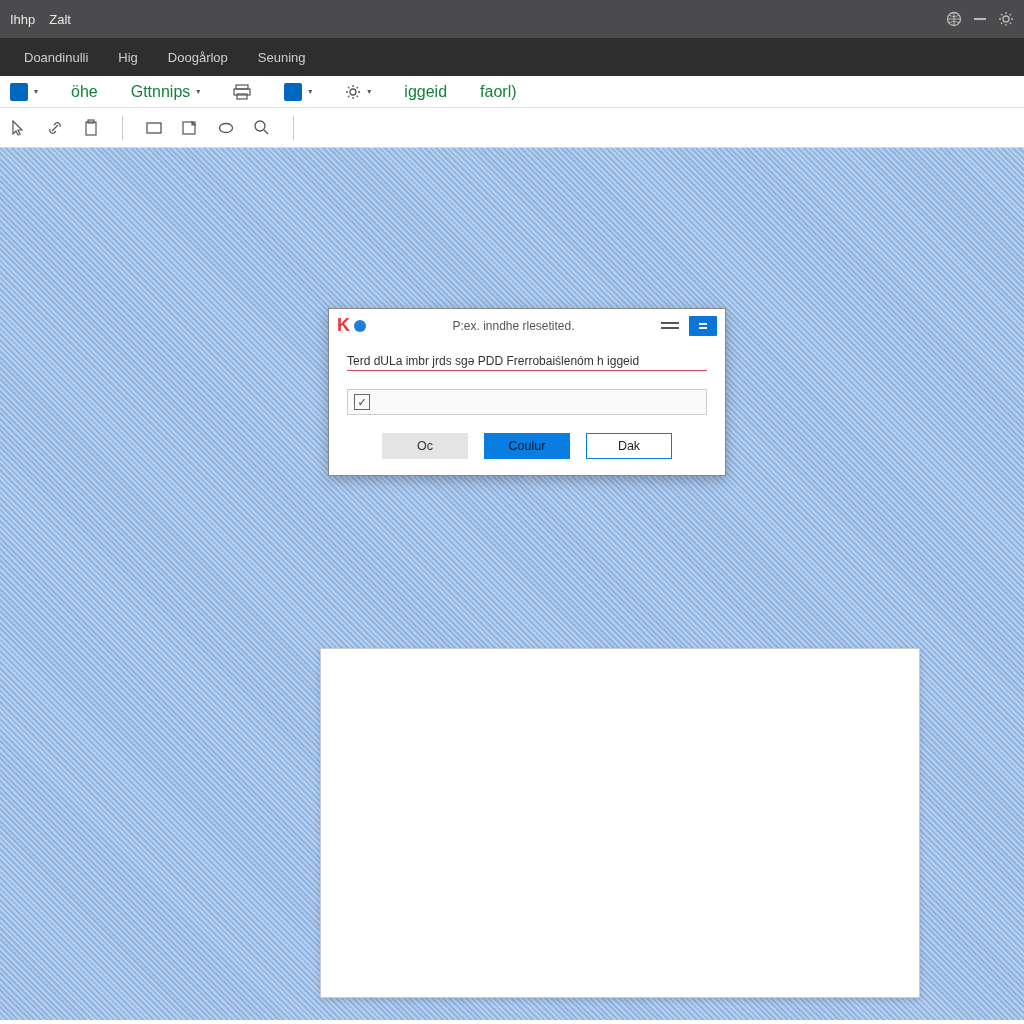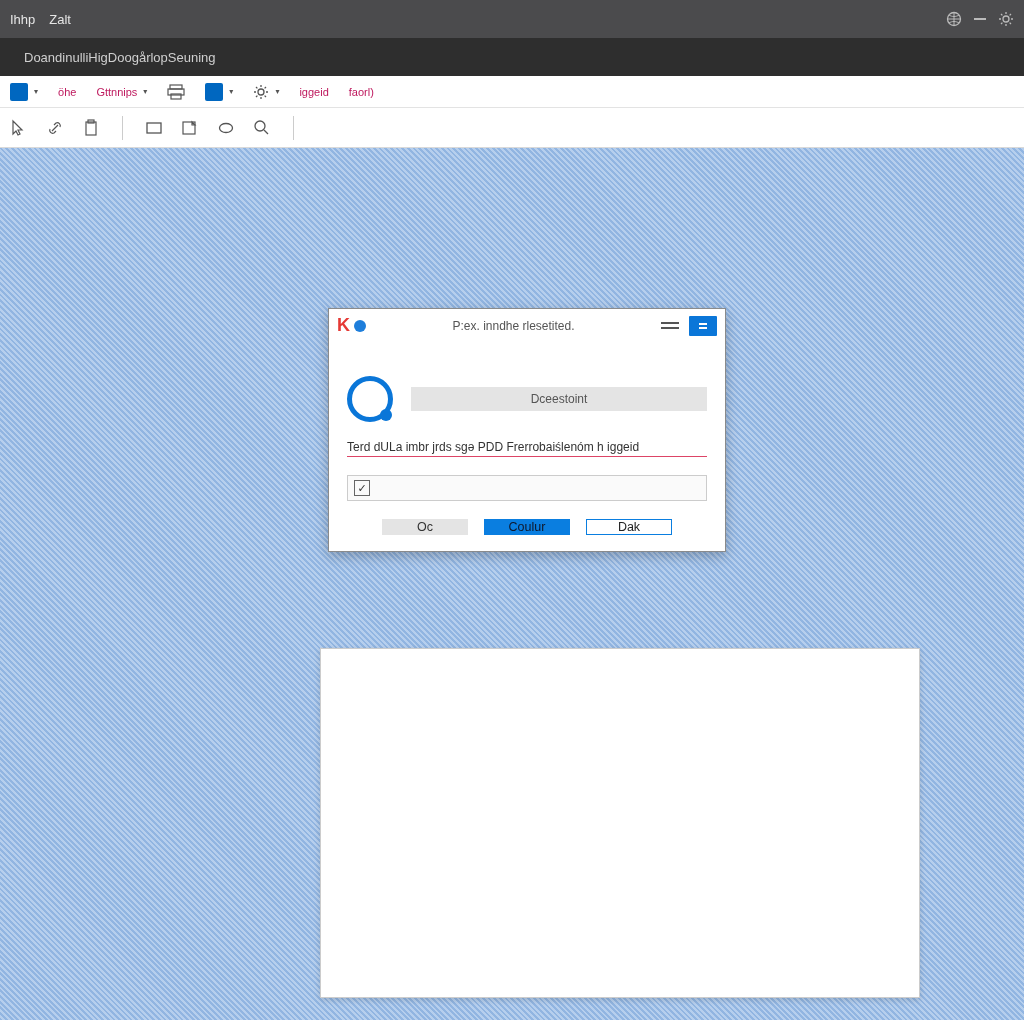--- a/index.html
+++ b/index.html
@@ -5,25 +5,25 @@
   * { box-sizing: border-box; margin: 0; padding: 0; }
   html, body { width: 1024px; height: 1024px; font-family: "Segoe UI", Arial, sans-serif; overflow: hidden; background: #fff; }
 
   
   .titlebar { height: 38px; background: #4b4b4d; color: #ddd; display: flex; align-items: center; padding: 0 10px; font-size: 13px; }
   .titlebar .title-item { margin-right: 14px; color: #e6e6e6; }
   .titlebar .right { margin-left: auto; display: flex; gap: 10px; }
   .titlebar .sysicon { width: 16px; height: 16px; display: inline-block; }
 
   
-  .menubar { height: 38px; background: #2e2e2e; color: #cfcfcf; display: flex; align-items: center; padding: 0 24px; font-size: 13px; }
+  .menubar { height: 38px; background: #2e2e2e; color: #cfcfcf; display: flex; align-items: center; padding: 0 24px; gap: 30px; font-size: 13px; }
   .menubar .menu-item { cursor: pointer; }
 
   
-  .toolbar1 { height: 32px; background: #fff; border-bottom: 1px solid #e3e3e3; display: flex; align-items: center; padding: 0 6px; gap: 12px; font-size: 11px; color: #be185d; }
+  .toolbar1 { height: 32px; background: #fff; border-bottom: 1px solid #e3e3e3; display: flex; align-items: center; padding: 0 6px; gap: 25px; font-size: 16px; color: #15803d; }
   .toolbar1 .tb-btn { display: flex; align-items: center; gap: 4px; padding: 2px 4px; cursor: pointer; }
   .toolbar1 .caret::after { content: "▾"; font-size: 8px; margin-left: 2px; color: #555; }
   .sq-icon { width: 18px; height: 18px; background: #0067c0; border-radius: 2px; display: inline-block; }
   .gear-icon { width: 16px; height: 16px; display: inline-block; }
 
   
   .toolbar2 { height: 40px; background: #fff; border-bottom: 1px solid #d9d9d9; display: flex; align-items: center; padding: 0 8px; gap: 14px; }
   .toolbar2 .tool { width: 22px; height: 22px; display: flex; align-items: center; justify-content: center; cursor: pointer; color: #555; }
   .toolbar2 .sep { width: 1px; height: 24px; background: #ccc; margin: 0 6px; }
 
@@ -73,21 +73,21 @@
   }
   .dialog .search-field {
     flex: 1; height: 24px; background: #e4e4e4; border: none; text-align: center;
     font-size: 12px; color: #555;
   }
   .dialog .desc-line1 { font-size: 12px; color: #333; border-bottom: 1px solid #d46; padding-bottom: 2px; }
   .dialog .desc-line2 { font-size: 12px; color: #333; margin-top: 4px; }
   .dialog .check-row { display: flex; align-items: center; gap: 8px; margin: 18px 0; border: 1px solid #ccc; padding: 4px 6px; background: #fafafa; font-size: 11.5px; }
   .dialog .check-row .chk { width: 16px; height: 16px; border: 1.5px solid #666; display: flex; align-items: center; justify-content: center; font-size: 11px; }
   .dialog .btn-row { display: flex; justify-content: center; gap: 16px; margin-top: 8px; }
-  .dialog .btn { min-width: 86px; height: 16px; display: flex; align-items: center; justify-content: center; font-size: 12.5px; cursor: pointer; }
+  .dialog .btn { min-width: 86px; height: 26px; display: flex; align-items: center; justify-content: center; font-size: 12.5px; cursor: pointer; }
   .dialog .btn.secondary { background: #e4e4e4; color: #333; }
   .dialog .btn.primary { background: #0a7ee0; color: #0f172a; }
   .dialog .btn.outline { background: #fff; border: 1.5px solid #0a7ee0; color: #222; }
 
   svg { display: block; }
 </style>
 </head>
 <body>
 
 <div class="titlebar">
@@ -208,24 +208,20 @@
           <span></span>
         </span>
       <span class="min-btn">
         <svg width="12" height="10" viewBox="0 0 12 10">
             <rect x="2" y="2" width="8" height="2" fill="#fff"></rect>
             <rect x="2" y="6" width="8" height="2" fill="#fff"></rect>
           </svg>
       </span>
     </div>
     <div class="dlg-body">
-      <div class="search-row">
-        <span class="glass"></span>
-        <input class="search-field" readonly="" value="Dceestoint" style="">
-      </div>
       <div class="desc-line1">Terd dULa imbr jrds sgə PDD Frerrobaiślenóm h iggeid</div>
       <div class="check-row">
         <span class="chk">✓</span>
       </div>
       <div class="btn-row">
         <span class="btn secondary">Oc</span>
         <span class="btn primary">Coulur</span>
         <span class="btn outline">Dak</span>
       </div>
     </div>

